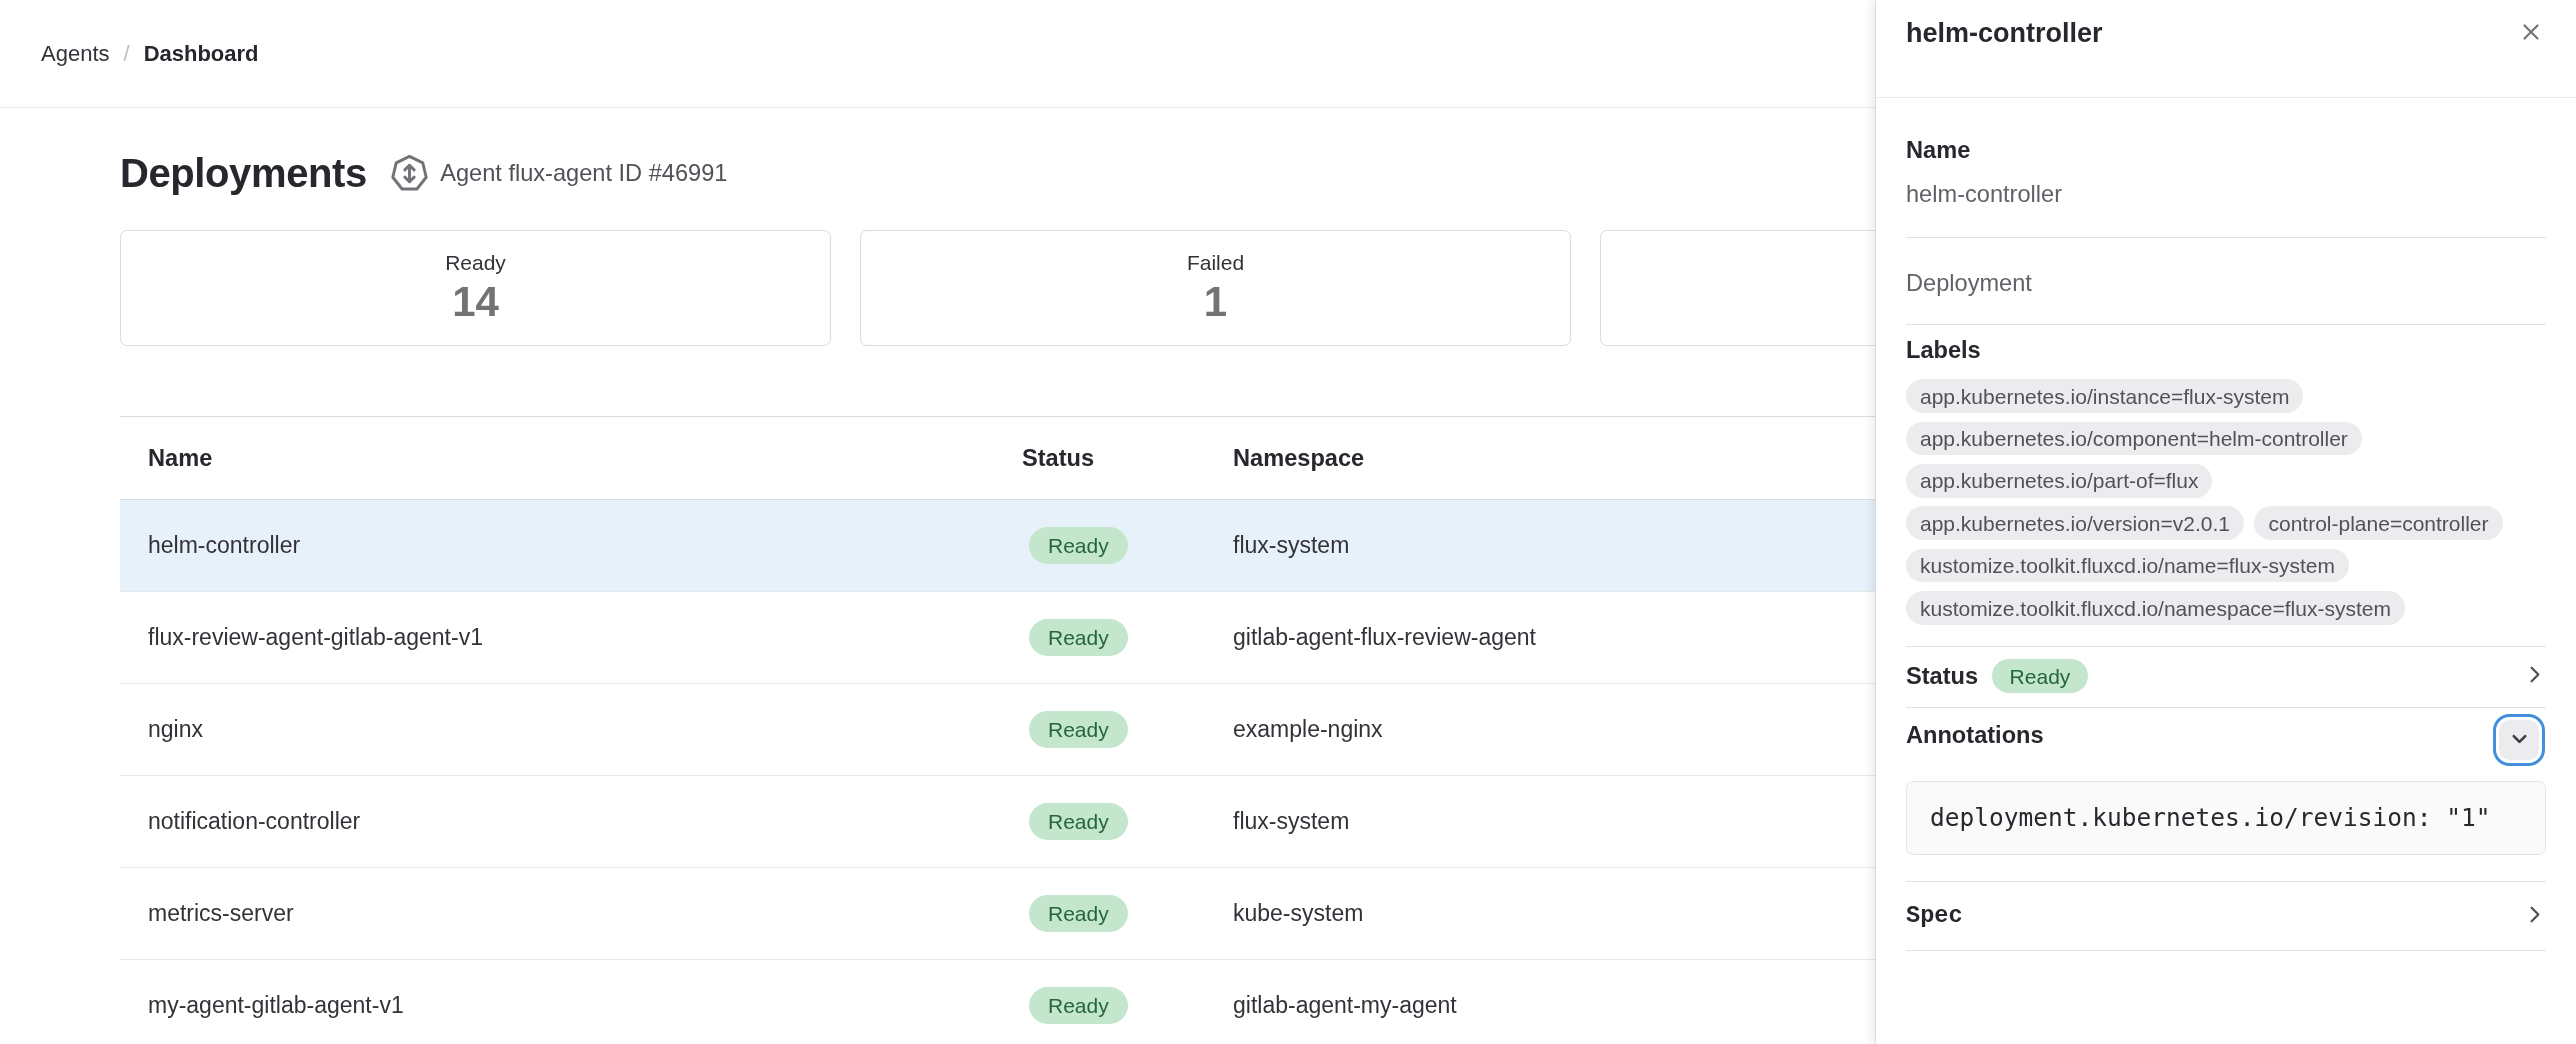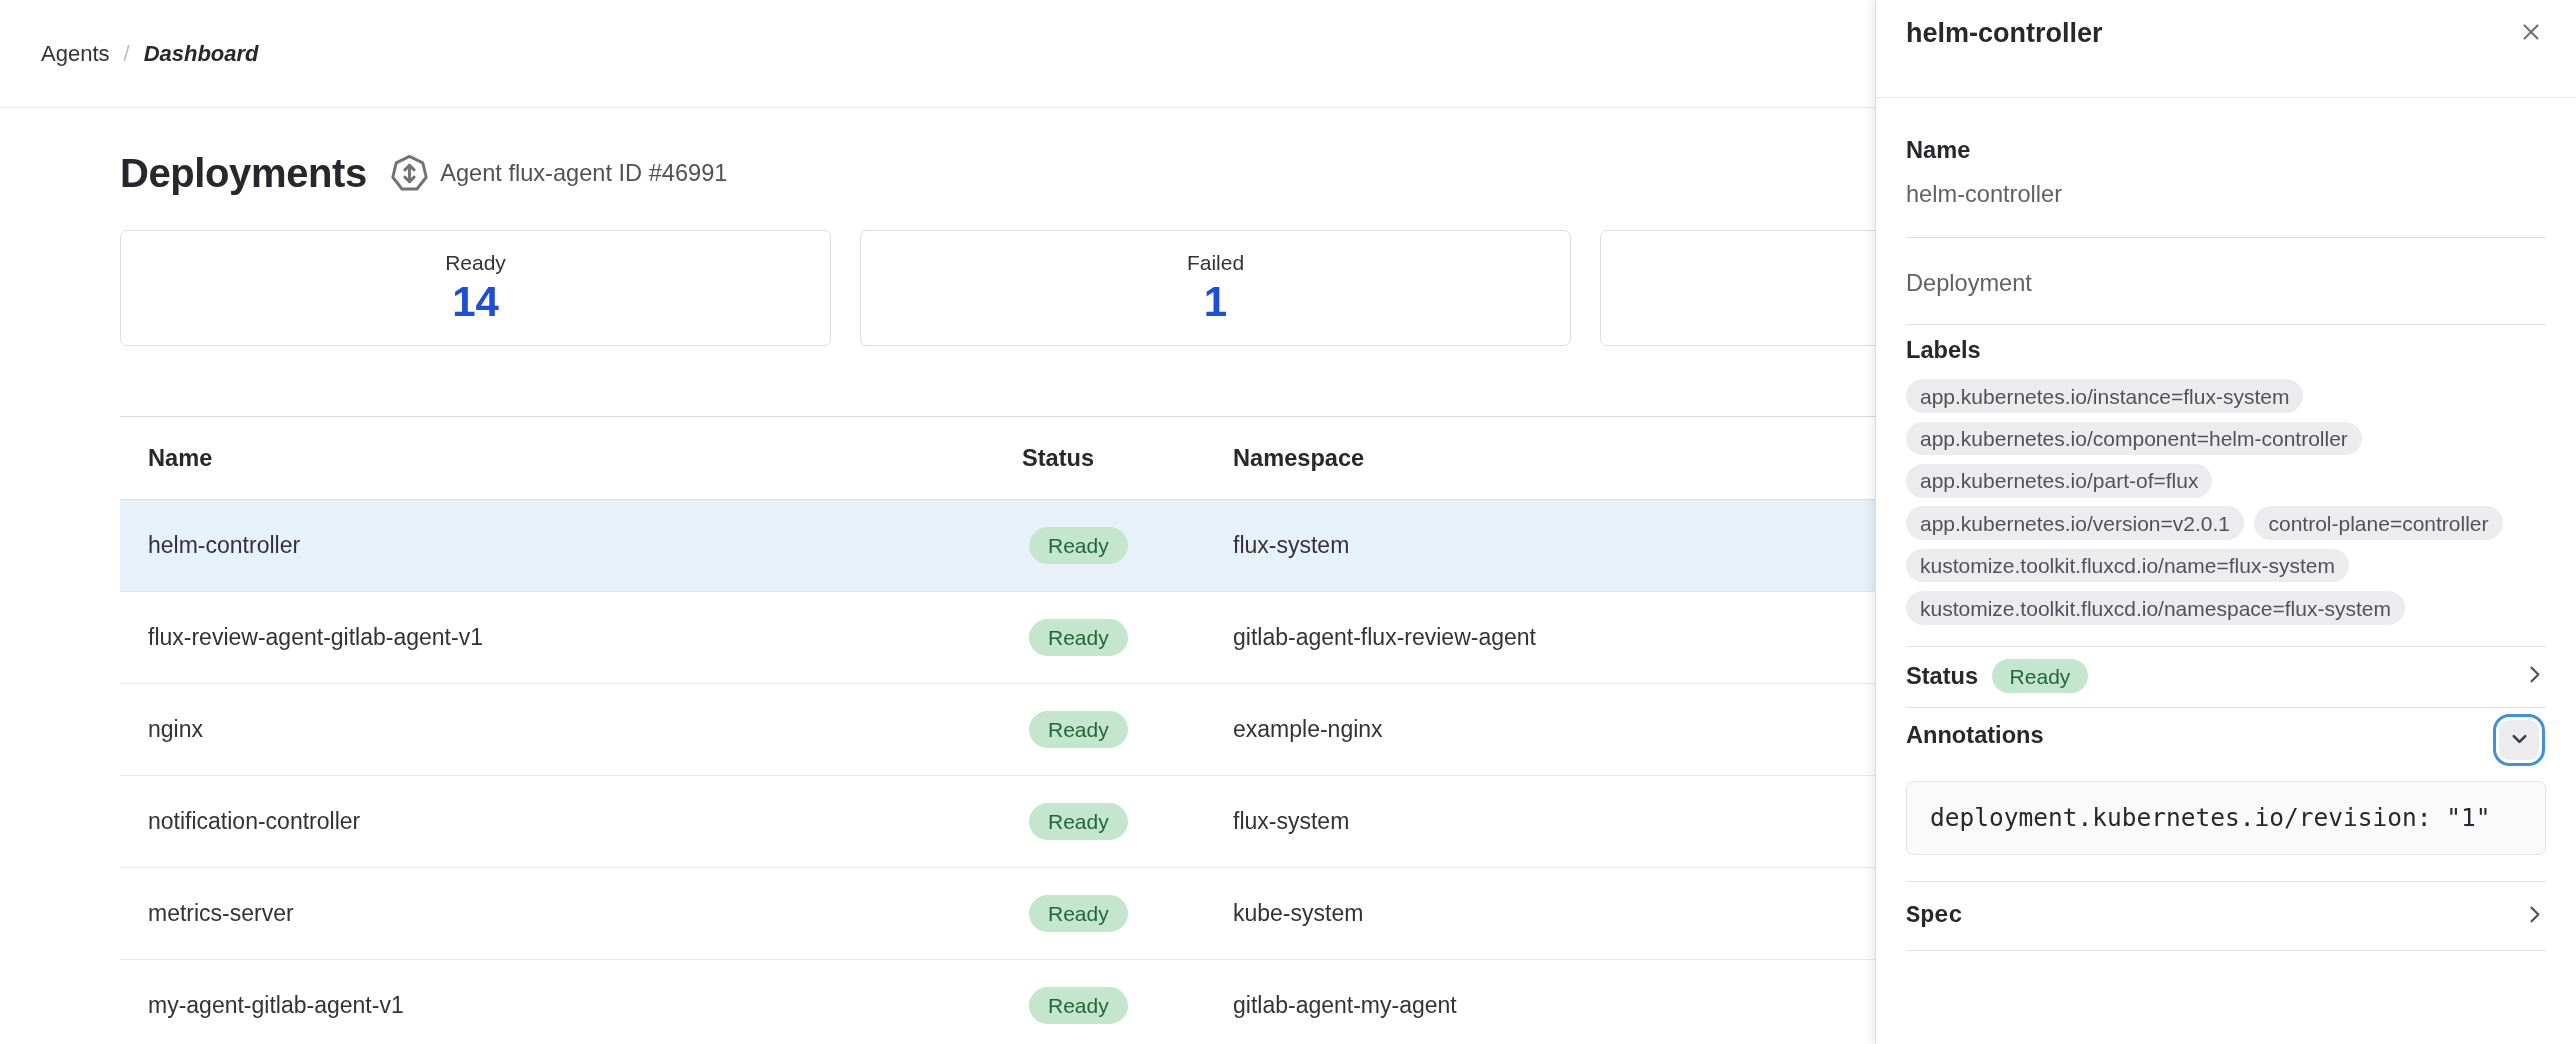--- a/index.html
+++ b/index.html
@@ -10,38 +10,38 @@
     font-family:"Liberation Sans", sans-serif;
   }
 
   
   .breadcrumb-bar {
     height:108px; display:flex; align-items:center; gap:14px;
     padding:0 41px; border-bottom:1.8px solid #e8e8e8; font-size:22px;
   }
   .crumb-link { color:#333238; cursor:pointer; }
   .crumb-sep  { color:#bfbfc3; }
-  .crumb-current { color:#28272d; font-weight:700;font-style:italic; }
+  .crumb-current { color:#28272d; font-weight:700; }
 
   
   .content { margin-left:120px; }
 
   .title-row { margin-top:28px; height:75px; display:flex; align-items:center; gap:23px; }
   .page-title { font-size:40px; font-weight:700; color:#28272d; margin:0; letter-spacing:-0.4px; }
   .agent-info { display:flex; align-items:center; gap:11.4px; font-size:23.6px; color:#535158; }
   .agent-info svg { display:block; }
 
   .stats-row { margin-top:19px; display:flex; gap:29px; }
   .stat-card {
     width:711px; height:116px; flex:0 0 auto;
     border:1.8px solid #dcdcde; border-radius:7px; background:#fff;
     display:flex; flex-direction:column; align-items:center; justify-content:center;
   }
   .stat-label { font-size:21px; color:#333238; line-height:1.2; }
-  .stat-value { font-size:42px; font-weight:700; color:#1d4ed8; line-height:1.15; margin-top:3.5px; }
+  .stat-value { font-size:42px; font-weight:700; color:#737373; line-height:1.15; margin-top:3.5px; }
 
   
   table.deploy-table { margin-top:70px; width:2381px; border-collapse:collapse; table-layout:fixed; }
   .deploy-table col.c-name { width:902px; }
   .deploy-table col.c-status { width:211px; }
   .deploy-table th {
     height:83px; text-align:left; font-size:23.6px; font-weight:700; color:#28272d;
     border-top:1.8px solid #dcdcde; border-bottom:1.8px solid #dcdcde; padding:0;
   }
   .deploy-table td {

